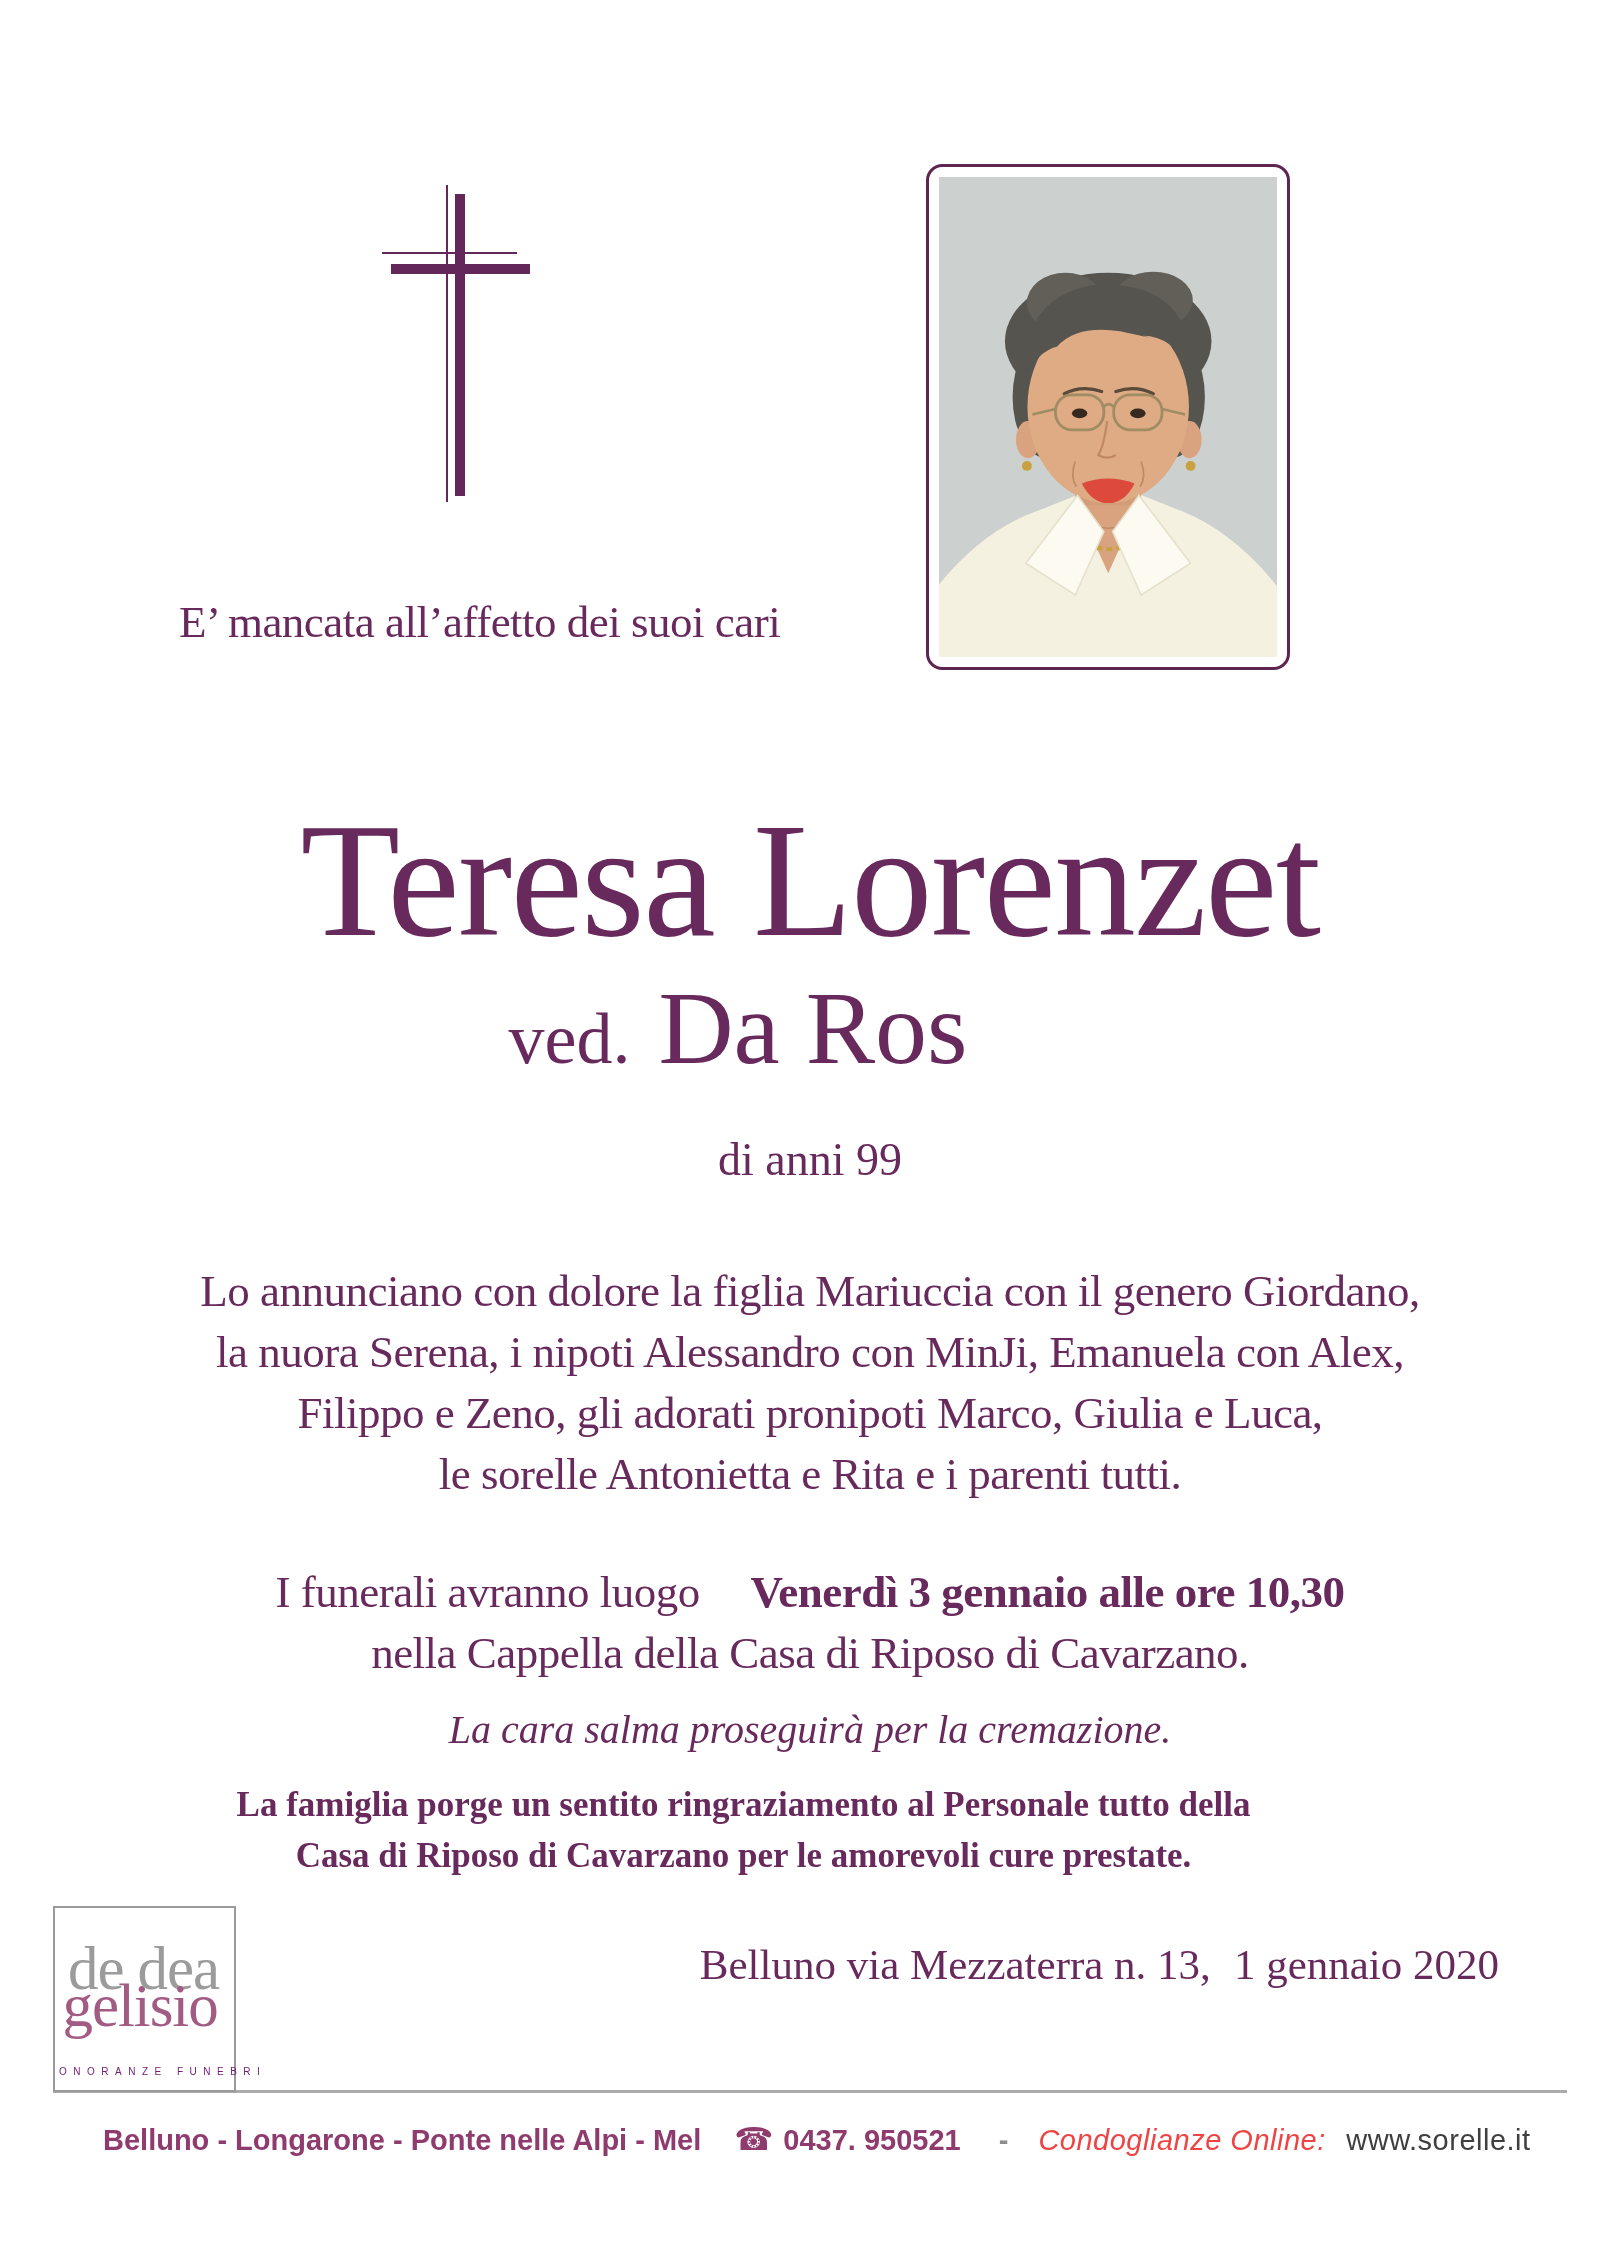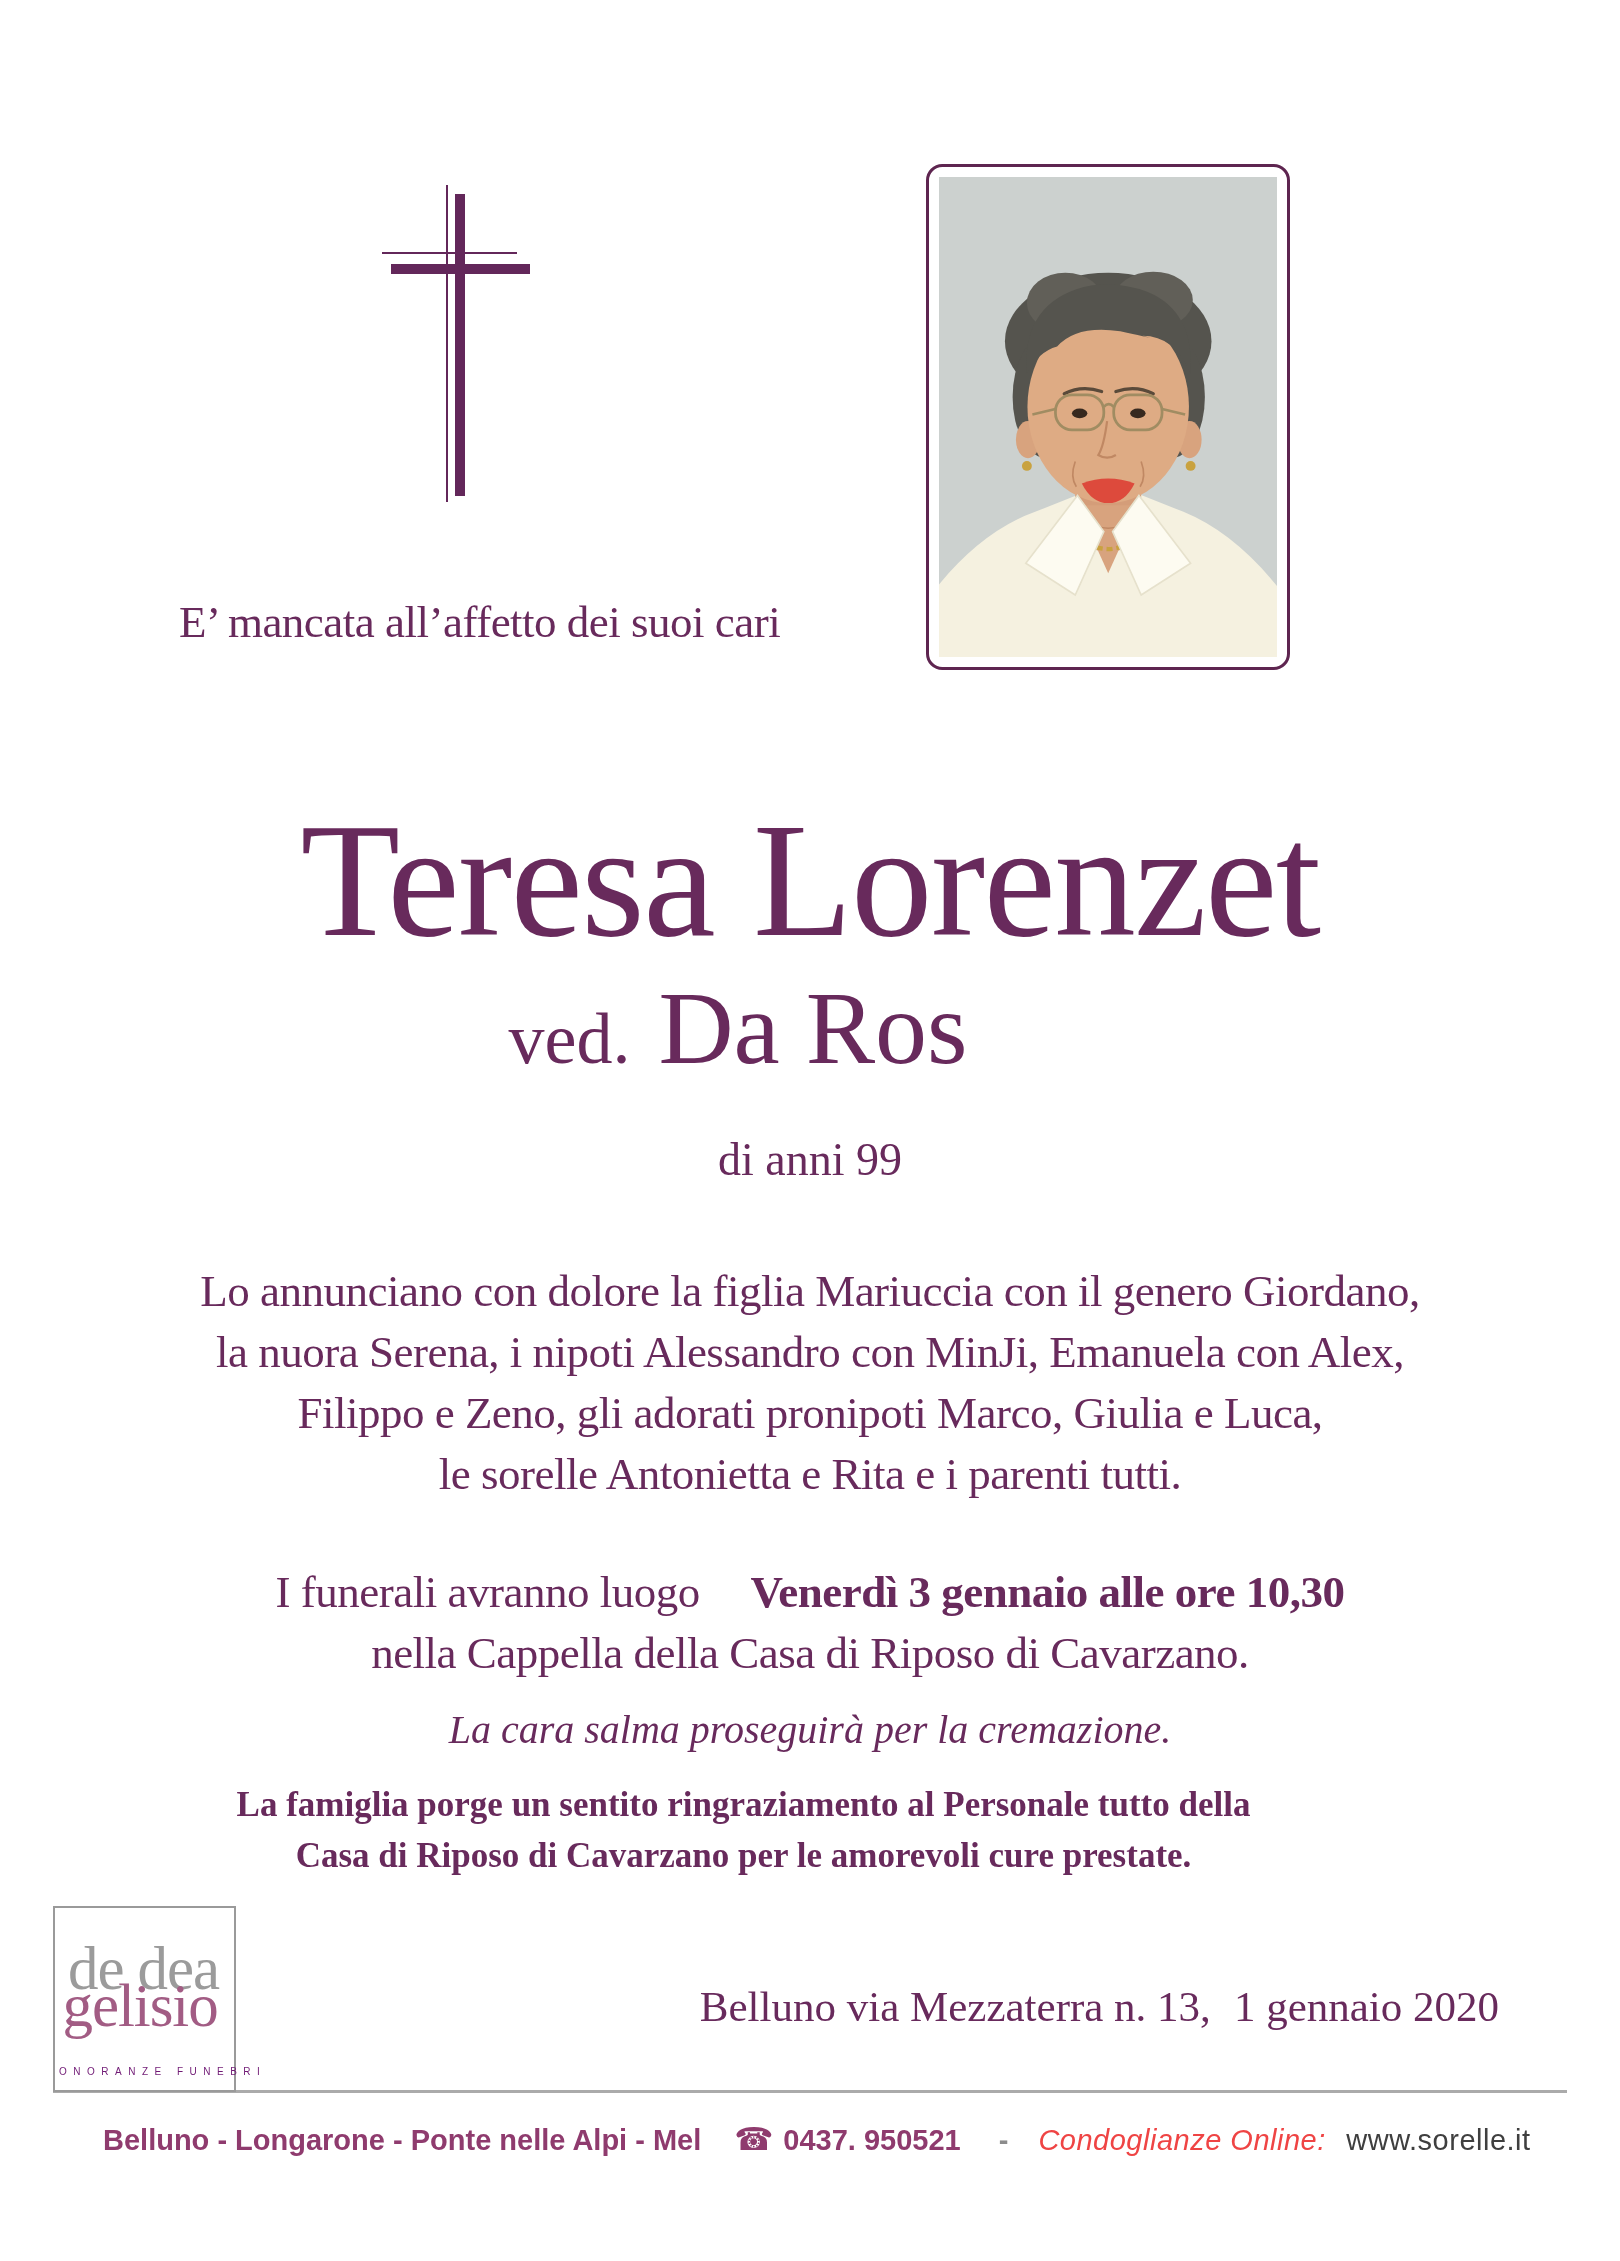--- a/index.html
+++ b/index.html
@@ -35,21 +35,21 @@
   #name-title{left:0;top:799px;width:1620px;text-align:center;font-size:163px;line-height:1;letter-spacing:-1.6px;}
   #widow-line{left:0;top:976px;width:1476px;text-align:center;line-height:1;}
   #widow-prefix{font-size:72px;margin-right:28px;}
   #widow-name{font-size:104px;}
   #age-line{left:0;top:1137px;width:1620px;text-align:center;font-size:46px;line-height:1;}
   #announcement{left:0;top:1261px;width:1620px;text-align:center;font-size:45px;line-height:61px;letter-spacing:-0.5px;}
   #funeral{left:0;top:1562px;width:1620px;text-align:center;font-size:45px;line-height:61px;letter-spacing:-0.5px;}
   #funeral .bold{font-weight:bold;margin-left:40px;}
   #cremation-line{left:0;top:1710px;width:1620px;text-align:center;font-size:40px;line-height:1;font-style:italic;}
   #thanks{left:0;top:1779px;width:1487px;text-align:center;font-size:35px;line-height:51px;font-weight:bold;}
-  #address-line{right:121px;top:1985px;font-size:43px;line-height:1;white-space:nowrap;}
+  #address-line{right:121px;top:1943px;font-size:43px;line-height:1;white-space:nowrap;}
   #address-line .date-part{margin-left:23px;}
 
   
   #separator-line{left:53px;top:2090px;width:1514px;height:2.7px;background:#ababab;}
   #logo-box{
     left:53px;top:1906px;width:183px;height:186px;
     border:2.2px solid #9a9a9a;background:#ffffff;box-sizing:border-box;
   }
   #logo-line1{
     position:absolute;left:13px;top:30px;

